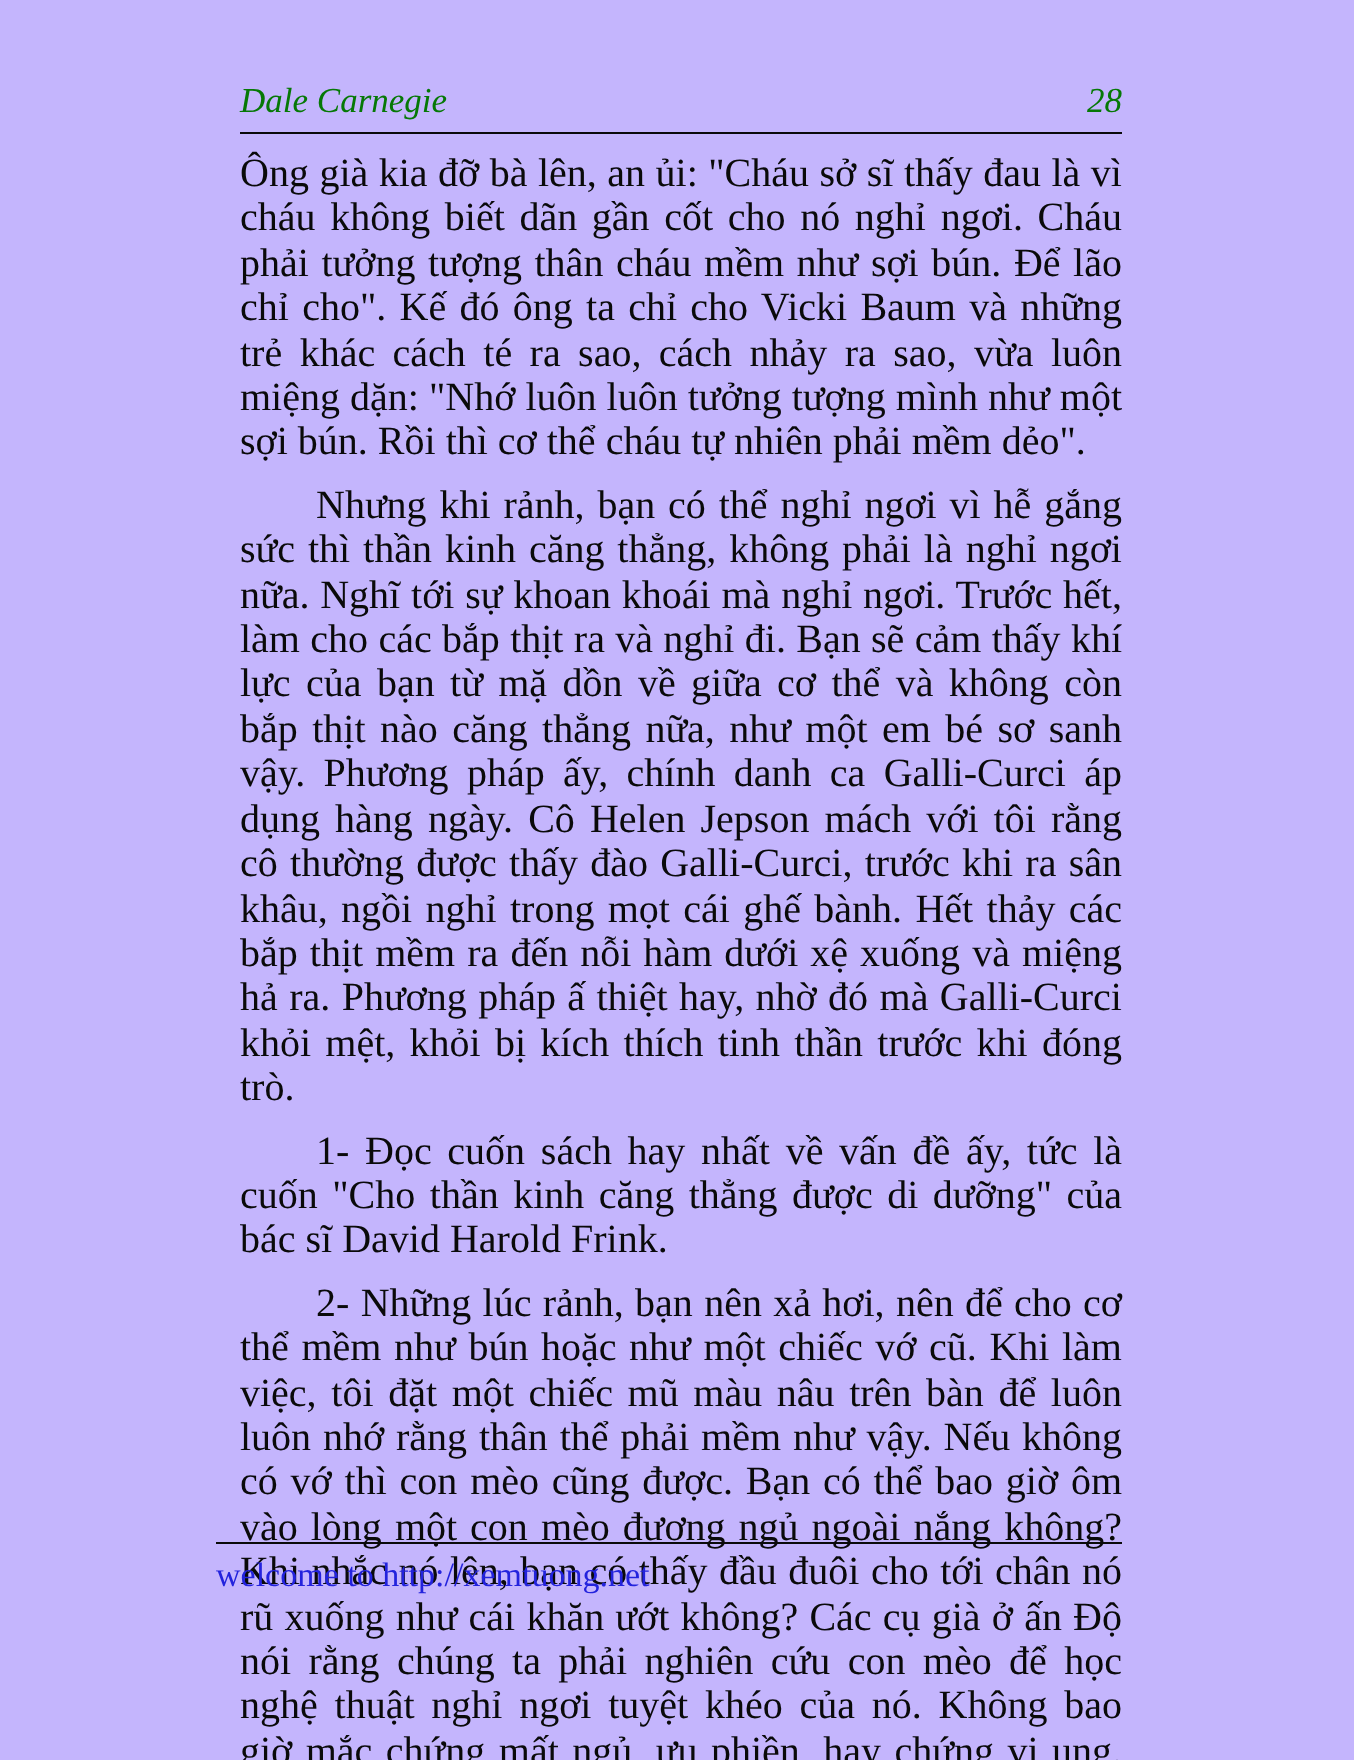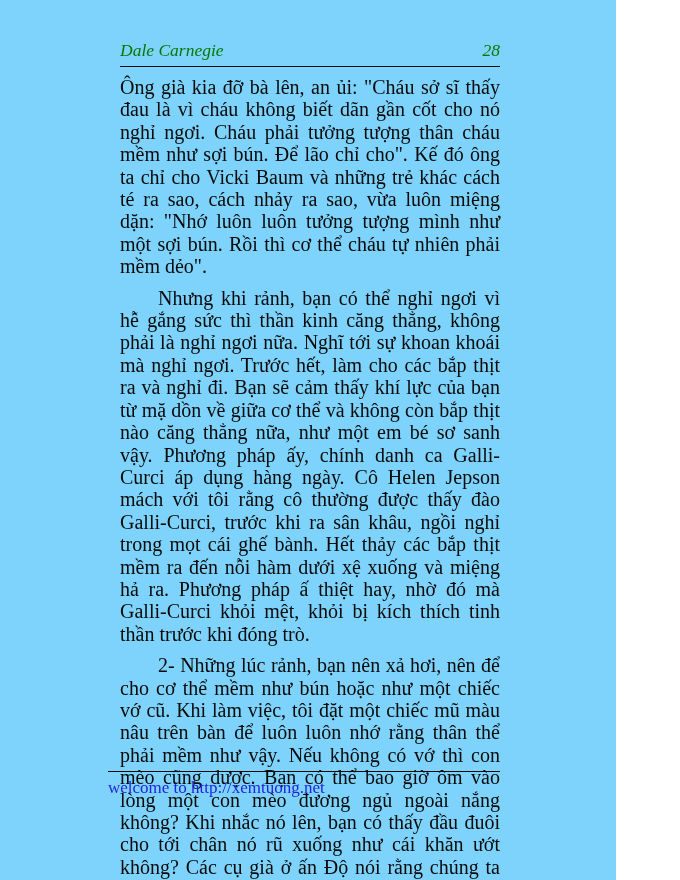--- a/index.html
+++ b/index.html
@@ -2,23 +2,23 @@
 <html><head>
 <meta charset="utf-8">
 <style>
   html, body {
     margin: 0;
     padding: 0;
     background: #ffffff;
   }
   .page {
     position: relative;
-    width: 616px;
+    width: 677px;
     height: 880px;
-    background: #7dd3fc;
+    background: #c4b5fd;
     font-family: "Liberation Serif", "DejaVu Serif", serif;
     overflow: hidden;
   }
   .header {
     position: absolute;
     top: 40px;
     left: 120px;
     right: 116px;
   }
   .header-row {
@@ -78,20 +78,21 @@
       <span class="header-author">Dale Carnegie</span>
       <span class="header-page">28</span>
     </div>
     <hr class="rule">
   </div>
 
   <div class="content">
 
   <p class="no-indent">Ông già kia đỡ bà lên, an ủi: "Cháu sở sĩ thấy đau là vì cháu không biết dãn gần cốt cho nó nghỉ ngơi. Cháu phải tưởng tượng thân cháu mềm như sợi bún. Để lão chỉ cho". Kế đó ông ta chỉ cho Vicki Baum và những trẻ khác cách té ra sao, cách nhảy ra sao, vừa luôn miệng dặn: "Nhớ luôn luôn tưởng tượng mình như một sợi bún. Rồi thì cơ thể cháu tự nhiên phải mềm dẻo".</p>
       <p>Nhưng khi rảnh, bạn có thể nghỉ ngơi vì hễ gắng sức thì thần kinh căng thẳng, không phải là nghỉ ngơi nữa. Nghĩ tới sự khoan khoái mà nghỉ ngơi. Trước hết, làm cho các bắp thịt ra và nghỉ đi. Bạn sẽ cảm thấy khí lực của bạn từ mặ dồn về giữa cơ thể và không còn bắp thịt nào căng thẳng nữa, như một em bé sơ sanh vậy. Phương pháp ấy, chính danh ca Galli-Curci áp dụng hàng ngày. Cô Helen Jepson mách với tôi rằng cô thường được thấy đào Galli-Curci, trước khi ra sân khâu, ngồi nghỉ trong mọt cái ghế bành. Hết thảy các bắp thịt mềm ra đến nỗi hàm dưới xệ xuống và miệng hả ra. Phương pháp ấ thiệt hay, nhờ đó mà Galli-Curci khỏi mệt, khỏi bị kích thích tinh thần trước khi đóng trò.</p>
+      <p>1- Đọc cuốn sách hay nhất về vấn đề ấy, tức là cuốn "Cho thần kinh căng thẳng được di dưỡng" của bác sĩ David Harold Frink.</p>
       <p>2- Những lúc rảnh, bạn nên xả hơi, nên để cho cơ thể mềm như bún hoặc như một chiếc vớ cũ. Khi làm việc, tôi đặt một chiếc mũ màu nâu trên bàn để luôn luôn nhớ rằng thân thể phải mềm như vậy. Nếu không có vớ thì con mèo cũng được. Bạn có thể bao giờ ôm vào lòng một con mèo đương ngủ ngoài nắng không? Khi nhắc nó lên, bạn có thấy đầu đuôi cho tới chân nó rũ xuống như cái khăn ướt không? Các cụ già ở ấn Độ nói rằng chúng ta phải nghiên cứu con mèo để học nghệ thuật nghỉ ngơi tuyệt khéo của nó. Không bao giờ mắc chứng mất ngủ, ưu phiền, hay chứng vị ung. Nếu bạn học cách nghỉ ngơi của nó thì có lẽ cũng tránh được những bịnh ấy.</p>
     </div>
 
   <div class="footer">
     <hr class="rule">
     <a class="footer-text">welcome to http://xemtuong.net</a>
   </div>
 
 </div>
 

